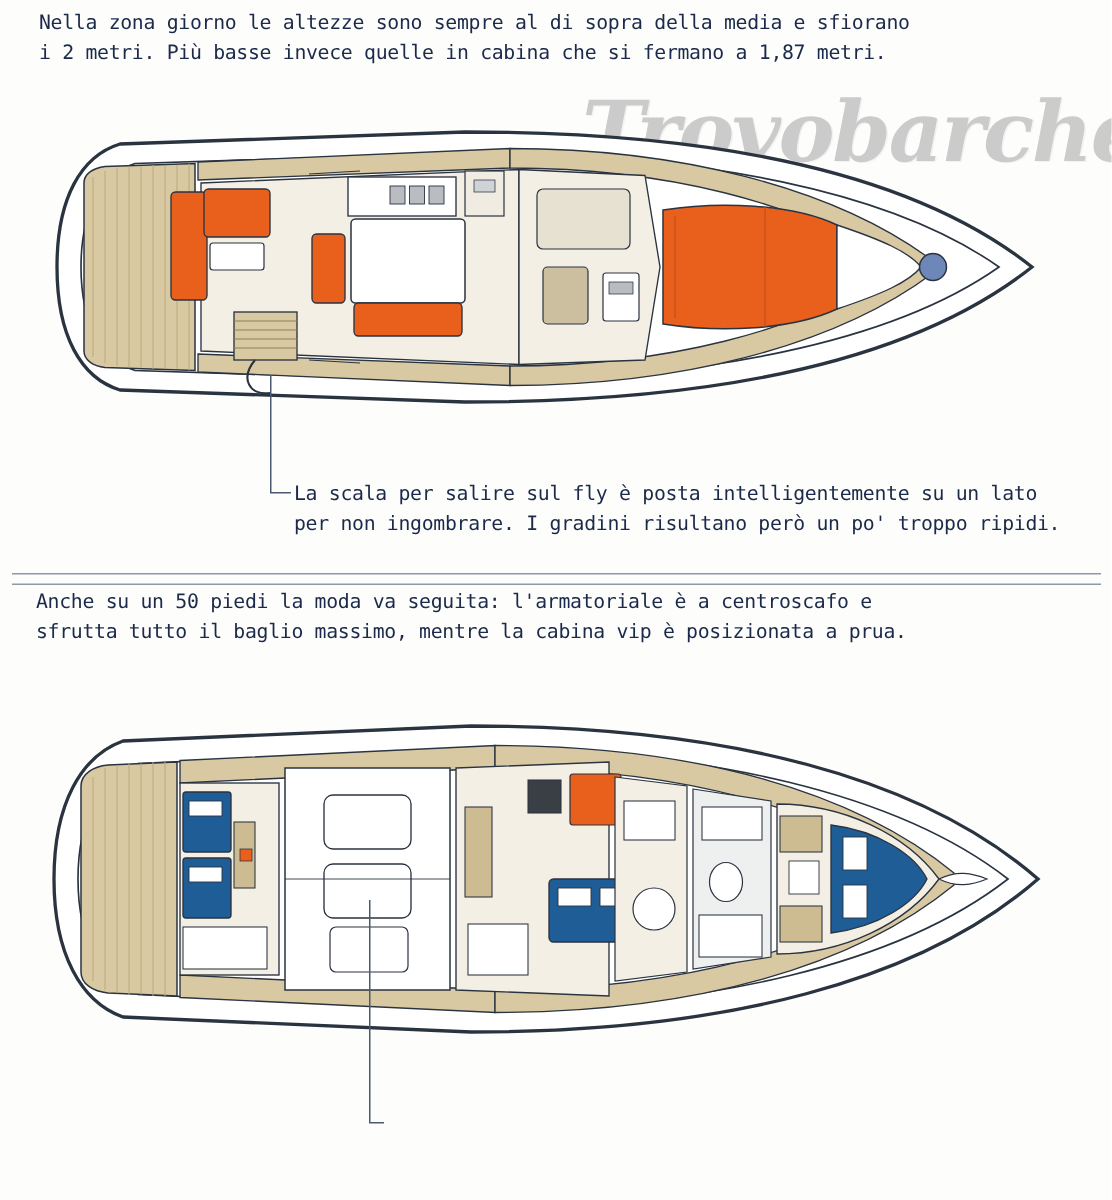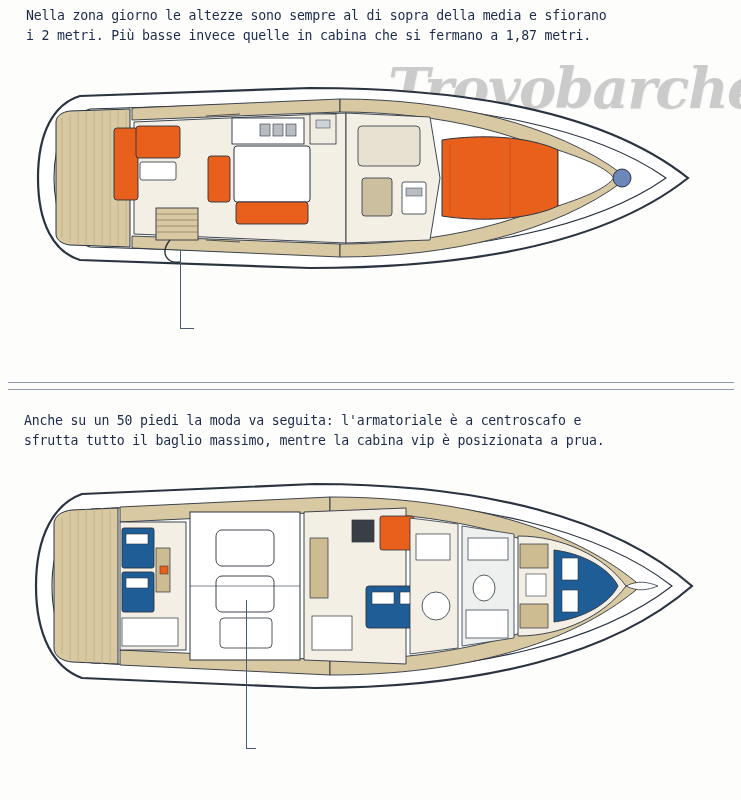--- a/index.html
+++ b/index.html
@@ -26,21 +26,21 @@
     position: absolute;
     color: #1b2a4a;
     font-family: "DejaVu Sans Mono", monospace;
     font-size: 13.2px;
     line-height: 20px;
     letter-spacing: -0.2px;
     white-space: pre;
   }
   .caption.top-1 { left: 26px; top: 6px; }
   .caption.mid-1 { left: 196px; top: 320px; }
-  .caption.mid-2 { left: 24px; top: 411px; }
+  .caption.mid-2 { left: 24px; top: 392px; }
   .caption.bot-1 { left: 258px; top: 740px; }
 
   .watermark {
     position: absolute;
     left: 388px;
     top: 55px;
     font-family: "DejaVu Serif", serif;
     font-style: italic;
     font-weight: bold;
     font-size: 56px;
@@ -150,20 +150,22 @@
       <g stroke="#2a3340" stroke-width="0.8">
         <line x1="196" y1="34" x2="230" y2="32"></line>
         <line x1="196" y1="158" x2="230" y2="160"></line>
       </g>
     </svg>
   </div>
 
   <div class="leader v" style="left:180px; top:250px; height:78px;"></div>
   <div class="leader h" style="left:180px; top:328px; width:14px;"></div>
 
+  <div class="caption mid-1">La scala per salire sul fly è posta intelligentemente su un lato
+per non ingombrare. I gradini risultano però un po' troppo ripidi.</div>
 
   <div class="divider d1"></div>
   <div class="divider d2"></div>
 
   <div class="caption mid-2">Anche su un 50 piedi la moda va seguita: l'armatoriale è a centroscafo e
 sfrutta tutto il baglio massimo, mentre la cabina vip è posizionata a prua.</div>
 
   <div class="boat" style="left:14px; top:478px;">
     <svg class="hull-svg" width="700" height="216" viewBox="0 0 700 216" xmlns="http://www.w3.org/2000/svg">
 

